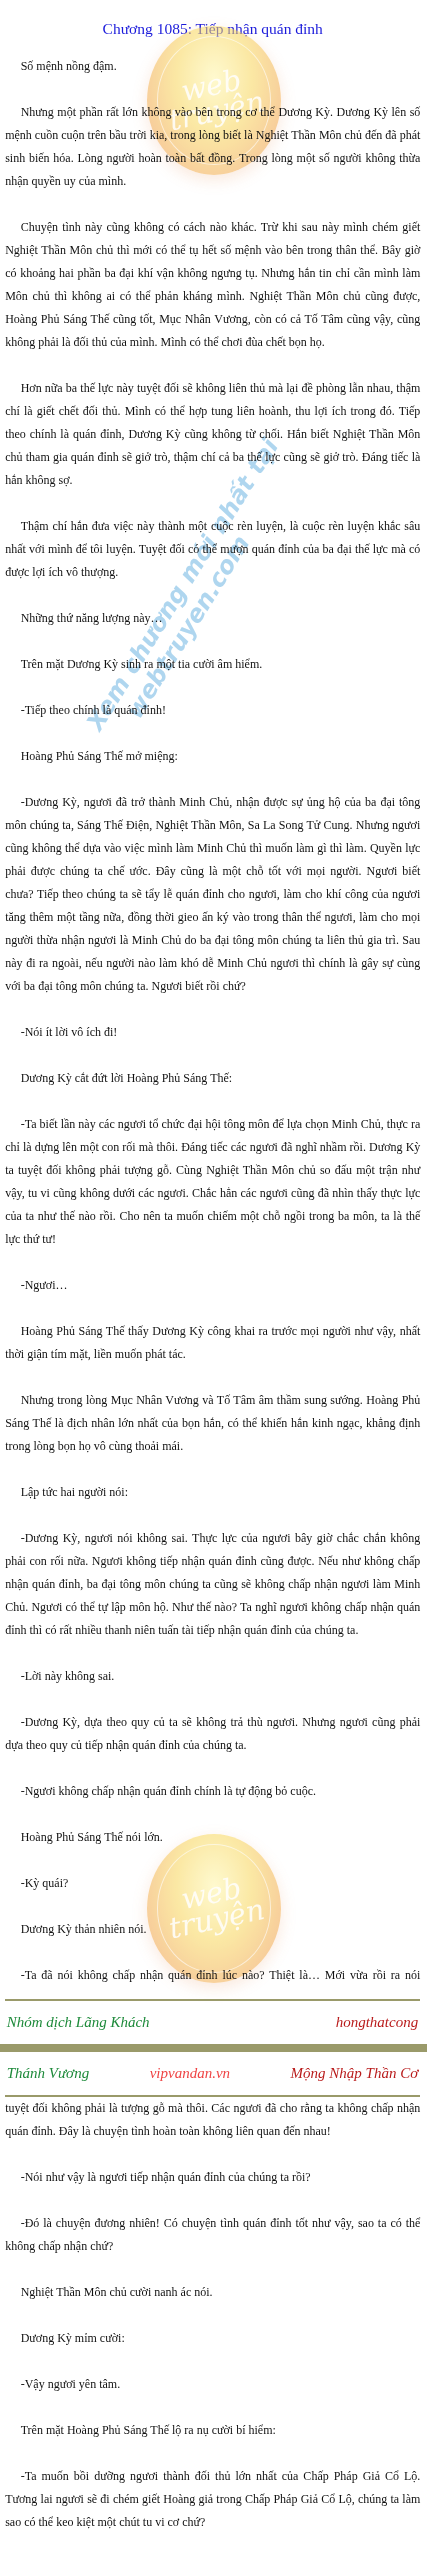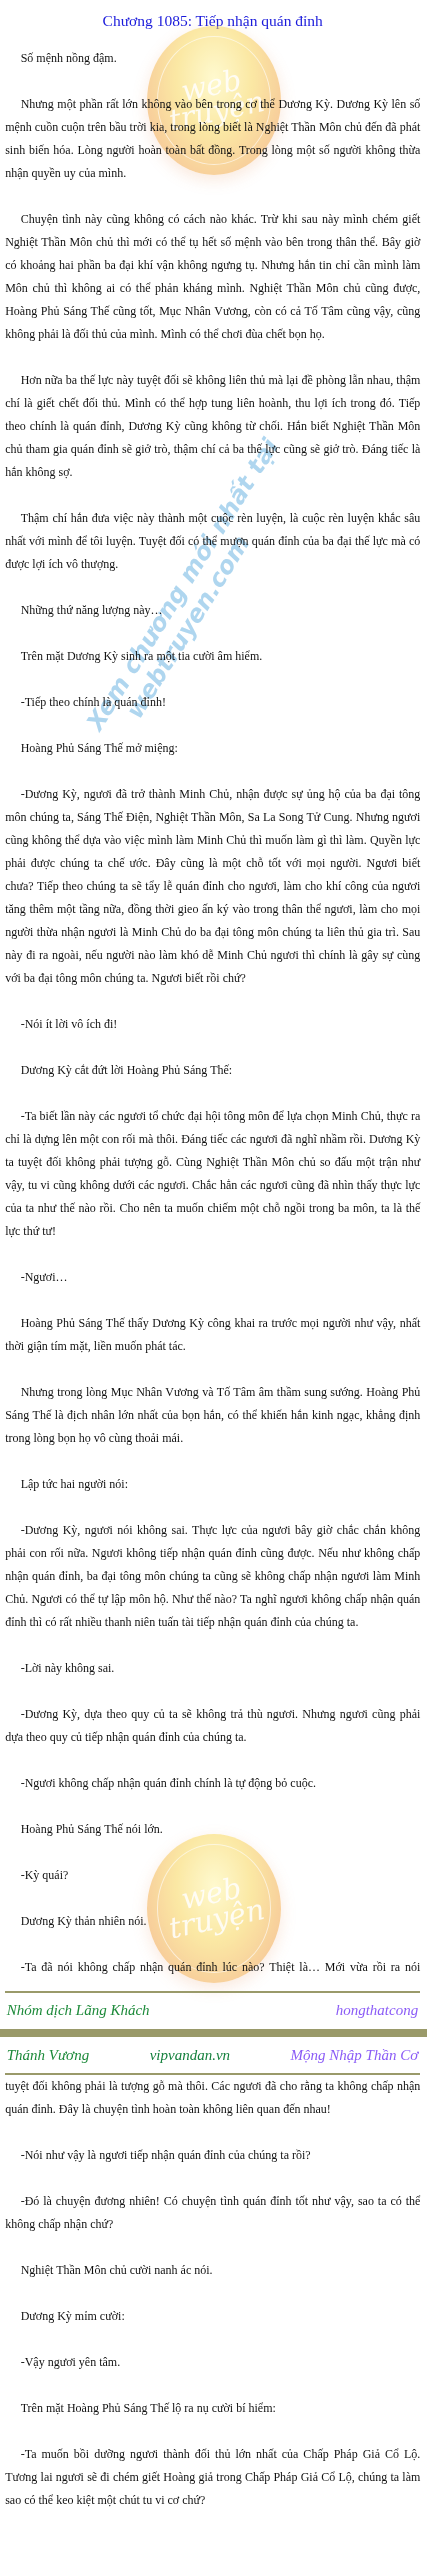--- a/index.html
+++ b/index.html
@@ -1,28 +1,28 @@
 <!DOCTYPE html>
 <html style="font-size:8.2px"><head>
 <meta charset="utf-8">
 <style>
   html, body { margin: 0; padding: 0; background: #ffffff; }
   body { width: 427px; font-family: "Liberation Serif", "DejaVu Serif", serif; color: #111; position: relative; overflow-x: hidden; }
   .page { position: relative; padding: 0 6.7px 0 5.2px; }
-  .title { text-align: center; color: #1a1adb; font-size: 15.5px; line-height: 20.6px; margin: 0; padding-top: 11px; height: 23px; font-weight: normal; }
+  .title { text-align: center; color: #1a1adb; font-size: 15.5px; line-height: 20.6px; margin: 0; padding-top: 19px; height: 23px; font-weight: normal; }
   p.para { margin: 0 0 23px 0; font-size: 12px; line-height: 23px; text-align: justify; text-indent: 15.5px; position: relative; z-index: 2; }
   p.para.cont { text-indent: 0; }
   p.para.tight { margin-bottom: 12px; }
   .pb { position: relative; z-index: 2; margin: 0 -6.7px 0 -5.2px; }
   .pb .rule { height: 1.5px; background: #9a9a6a; margin: 0 6.7px 0 5.2px; }
-  .pb .footer-row, .pb .header-row { display: flex; justify-content: space-between; align-items: center; padding: 0 8.8px 0 6.7px; height: 36px; font-style: italic; font-size: 15px; }
+  .pb .footer-row, .pb .header-row { display: flex; justify-content: space-between; align-items: center; padding: 0 8.8px 0 6.7px; height: 43px; font-style: italic; font-size: 15px; }
   .pb .bar { height: 8.2px; background: #9a9a6a; }
   .green { color: #1d8a3a; }
-  .orange { color: #8b5cf6; }
-  .gray { color: #15803d; }
+  .orange { color: #b91c1c; }
+  .gray { color: #ef4444; }
   .wm-coin { position: absolute; width: 134px; height: 149px; border-radius: 50%; z-index: 1; opacity: 0.55;
     background: radial-gradient(ellipse at 50% 35%, #fff6a8 0%, #f8d65a 40%, #f2a64a 75%, #e58a55 100%);
     box-shadow: 0 5.2px 15.5px rgba(230,140,80,0.35); }
   .wm-coin .ring { position: absolute; inset: 10.3px; border-radius: 50%; border: 1.5px solid rgba(255,255,255,0.6); }
   .wm-coin .txt { position: absolute; left: 0; right: 0; top: 46px; text-align: center; color: rgba(255,255,255,0.85); font-style: italic; font-size: 29px; line-height: 26px; transform: rotate(-12deg); font-family: "DejaVu Serif", serif; }
   .wm-diag { position: absolute; z-index: 1; color: rgba(110,180,225,0.55); font-family: "DejaVu Sans", sans-serif; font-weight: bold; font-style: italic; font-size: 24px; line-height: 27px; transform: rotate(-58deg); transform-origin: left top; white-space: nowrap; }
 </style>
 </head>
 <body>
 

